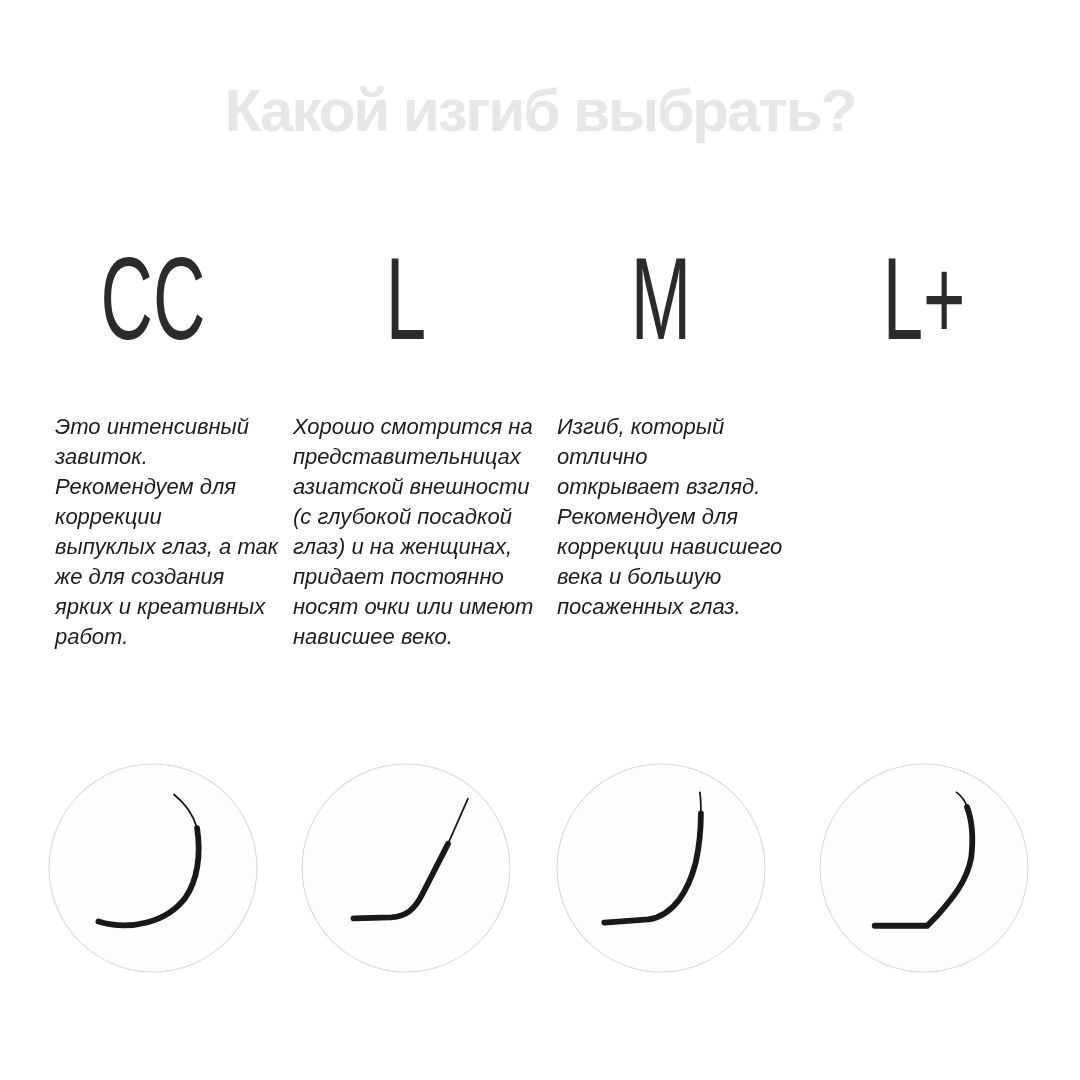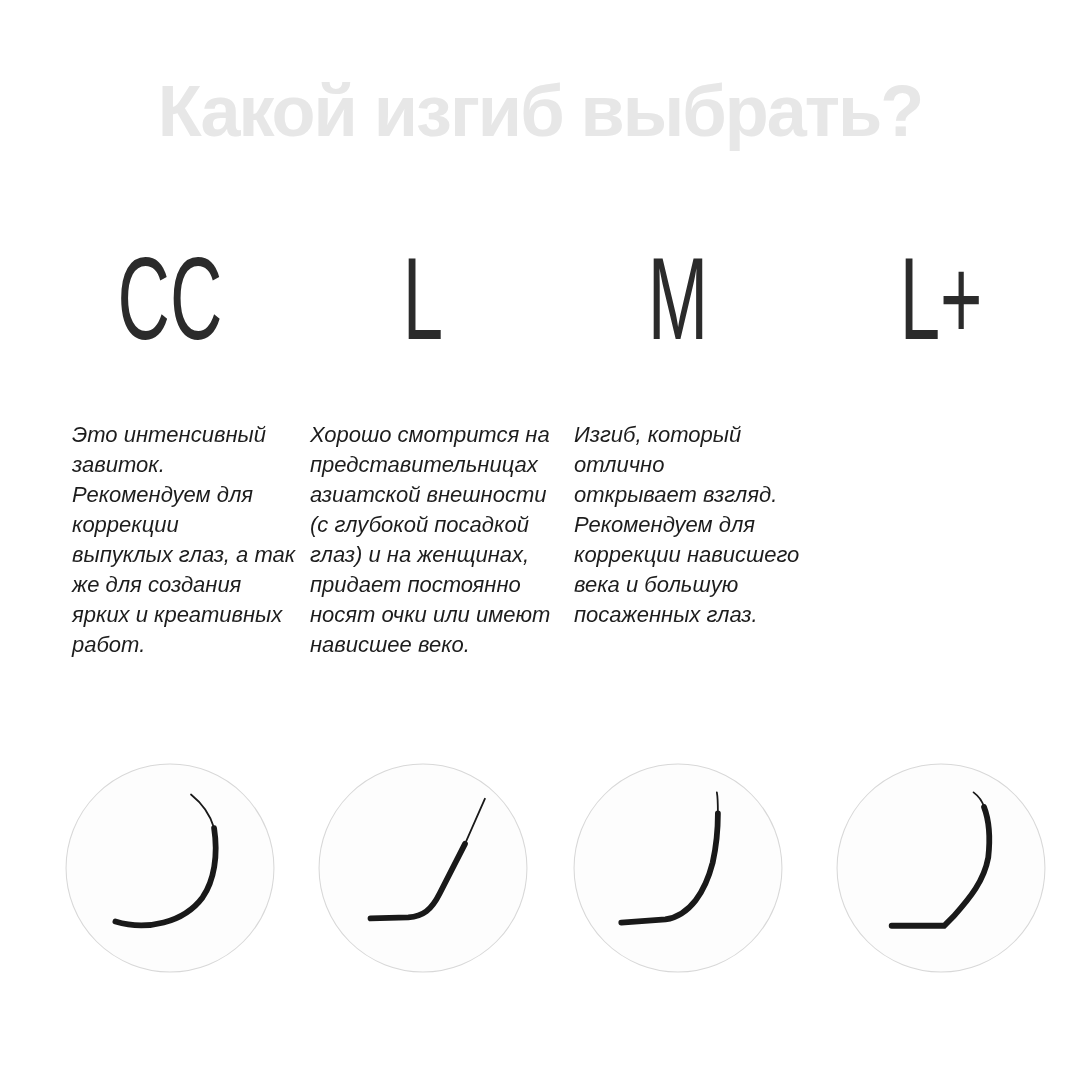--- a/index.html
+++ b/index.html
@@ -17,32 +17,31 @@
     background:var(--background);
     font-family:"Liberation Sans", sans-serif;
     overflow:hidden;
   }
   .canvas{width:1080px;height:1080px;position:relative;}
   .title{
     margin-top:66px;
     height:90px;
     line-height:90px;
     text-align:center;
-    font-size:72px;
+    font-size:60px;
     font-weight:bold;
     letter-spacing:-2px;
     color:var(--title-text);
     white-space:nowrap;
   }
   .columns{
     margin-top:4px;
     height:920px;
     display:grid;
     grid-template-columns:repeat(4,270px);
-    margin-left:17px;
   }
   .column{position:relative;}
   .col0{--cx:153px;--plx:55px;}
   .col1{--cx:136px;--plx:23px;}
   .col2{--cx:121px;--plx:17px;}
   .col3{--cx:114px;--plx:12px;}
   .curl-code{
     position:absolute;
     top:89px;
     left:var(--cx);
@@ -50,21 +49,21 @@
     line-height:100px;
     transform:translateX(-50%) scaleX(0.62);
     transform-origin:center;
     font-size:117px;
     font-weight:400;
     color:var(--heading-text);
     white-space:nowrap;
   }
   .curl-description{
     position:absolute;
-    top:260px;
+    top:252px;
     left:var(--plx);
     width:252px;
     font-size:22px;
     line-height:30px;
     font-style:italic;
     color:var(--body-text);
     white-space:pre-line;
   }
   .curl-diagram{
     position:absolute;

